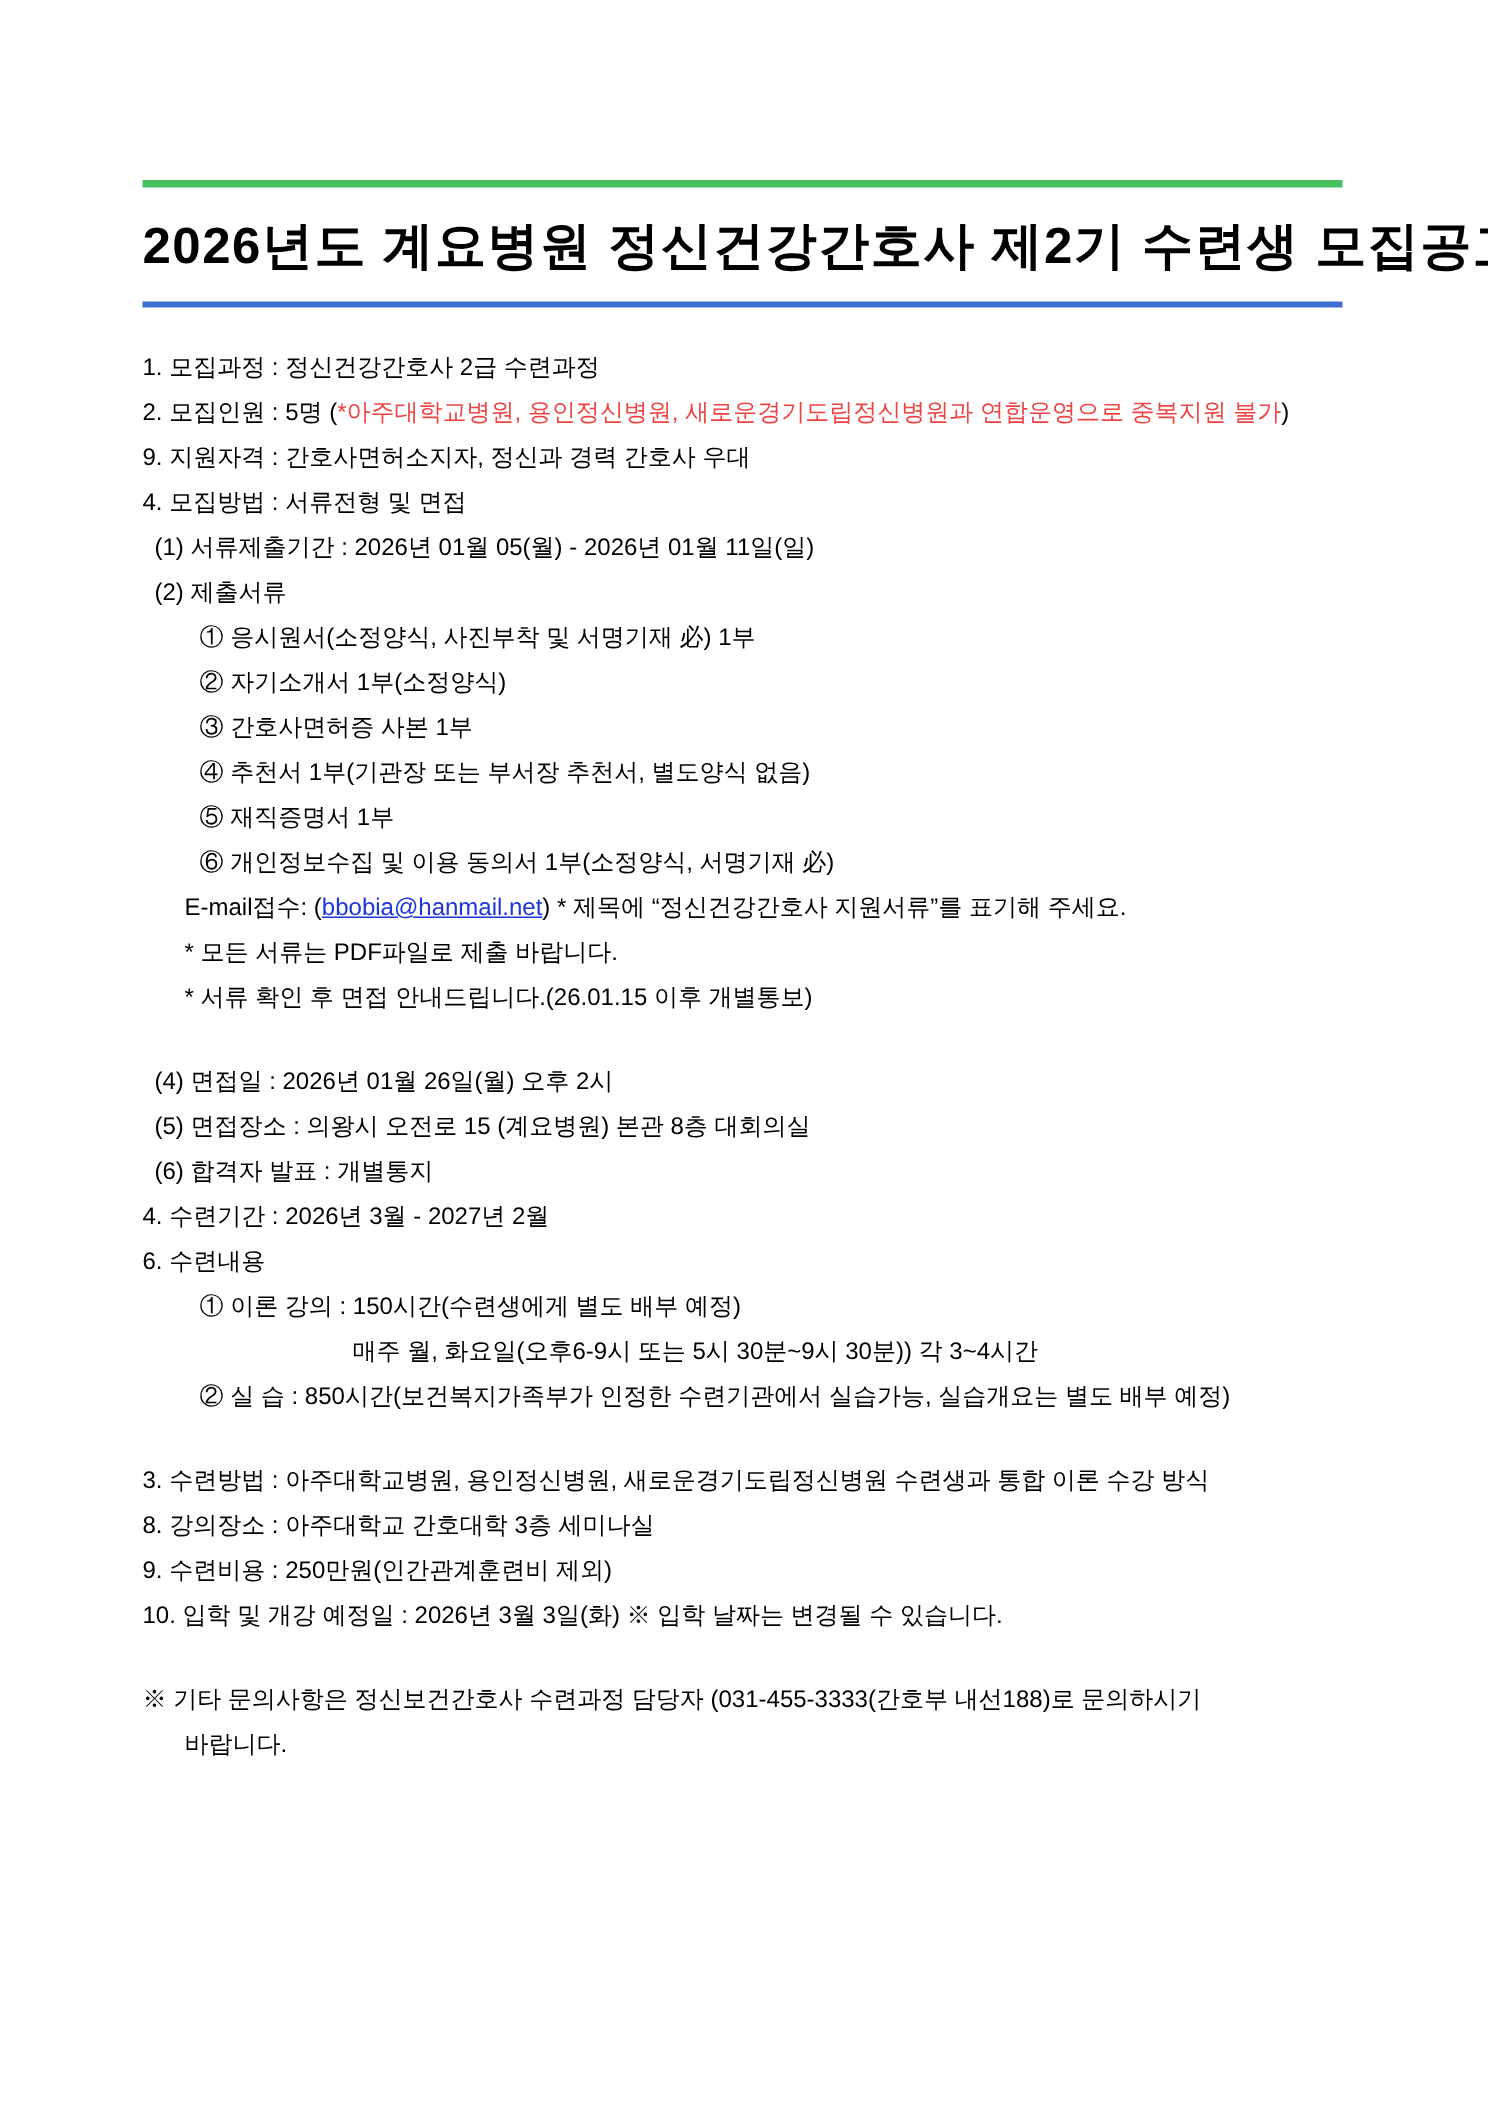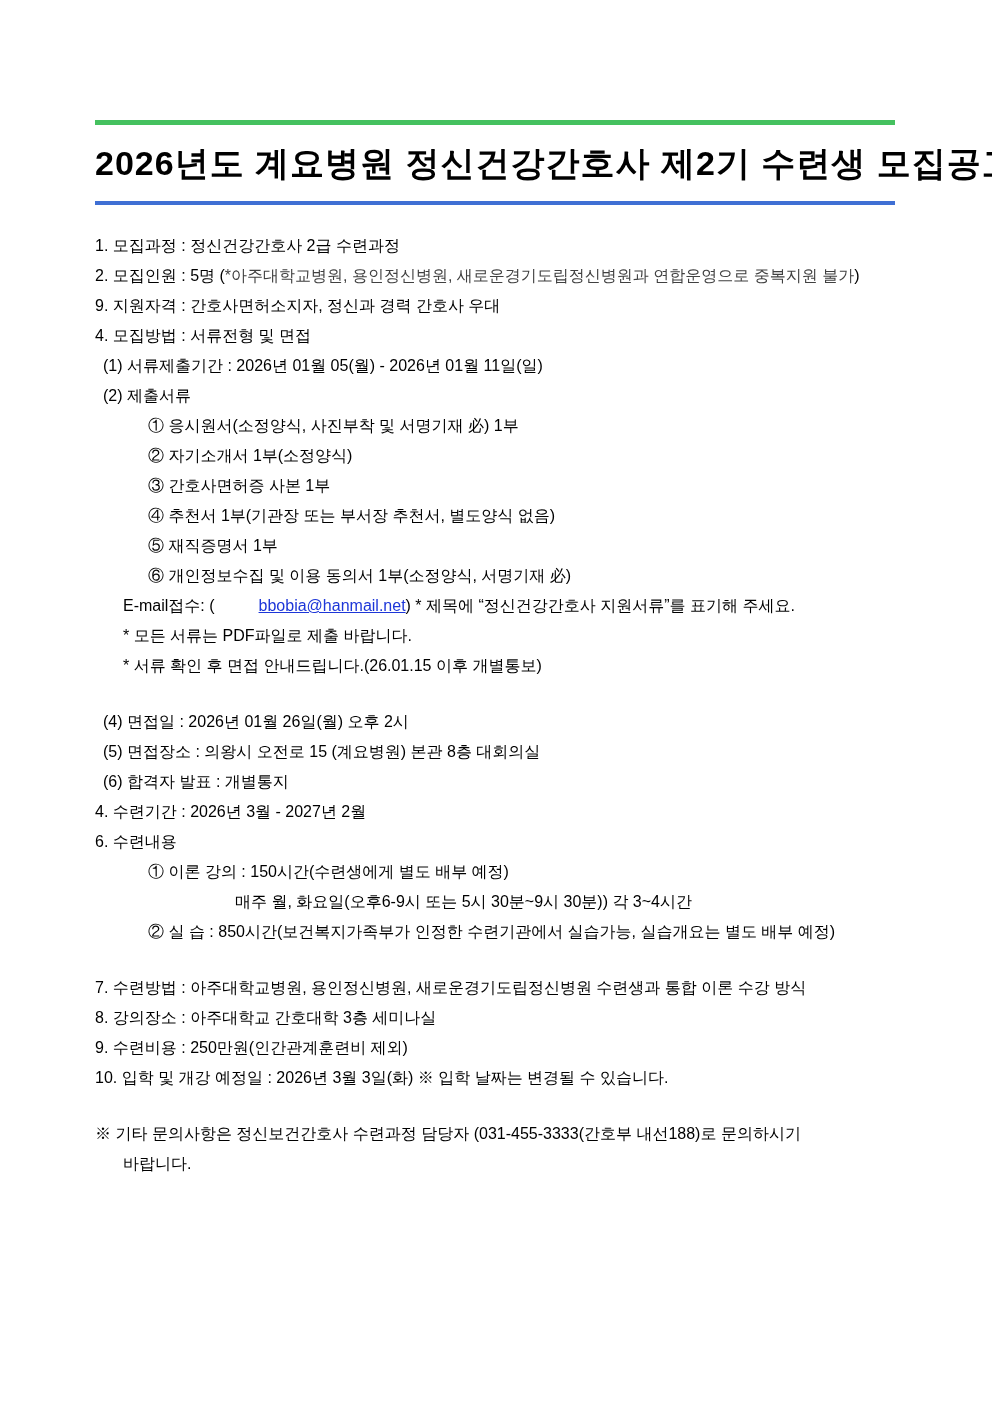--- a/index.html
+++ b/index.html
@@ -47,27 +47,26 @@
   .body-text {
     font-size: 16px;
     line-height: 30px;
   }
   .line {
     white-space: nowrap;
   }
   .ind-0 { margin-left: 0px; }
   .ind-1 { margin-left: 8px; }
   .ind-2 { margin-left: 28px; }
-  .ind-3 { margin-left: 53px; }
+  .ind-3 { margin-left: 38px; }
   .ind-4 { margin-left: 140px; }
-  .red { color: #404040; }
+  .red { color: #ef4444; }
   .blue-link {
     color: #1d36d8;
     text-decoration: underline;
-    margin-left: 44px;
   }
   .spacer-md { height: 26px; }
 </style>
 </head>
 <body>
 
 <div class="page">
 
   <div class="rule-green"></div>
 
@@ -112,21 +111,21 @@
 
     <div class="line ind-0">4. 수련기간 : 2026년 3월 - 2027년 2월</div>
     <div class="line ind-0">6. 수련내용</div>
 
     <div class="line ind-3">① 이론 강의 : 150시간(수련생에게 별도 배부 예정)</div>
     <div class="line ind-4">매주 월, 화요일(오후6-9시 또는 5시 30분~9시 30분)) 각 3~4시간</div>
     <div class="line ind-3">② 실      습 : 850시간(보건복지가족부가 인정한 수련기관에서 실습가능, 실습개요는 별도 배부 예정)</div>
 
     <div class="spacer-md"></div>
 
-    <div class="line ind-0">7. 수련방법 : 아주대학교병원, 용인정신병원, 새로운경기도립정신병원 수련생과 통합 이론 수강 방식</div>
+    <div class="line ind-0">3. 수련방법 : 아주대학교병원, 용인정신병원, 새로운경기도립정신병원 수련생과 통합 이론 수강 방식</div>
     <div class="line ind-0">8. 강의장소 : 아주대학교 간호대학 3층 세미나실</div>
     <div class="line ind-0">9. 수련비용 : 250만원(인간관계훈련비 제외)</div>
     <div class="line ind-0">10. 입학 및 개강 예정일 : 2026년 3월 3일(화)  ※ 입학 날짜는 변경될 수 있습니다.</div>
 
     <div class="spacer-md"></div>
 
     <div class="line ind-0">※ 기타 문의사항은 정신보건간호사 수련과정 담당자 (031-455-3333(간호부 내선188)로 문의하시기</div>
     <div class="line ind-2">바랍니다.</div>
 
   </div>

